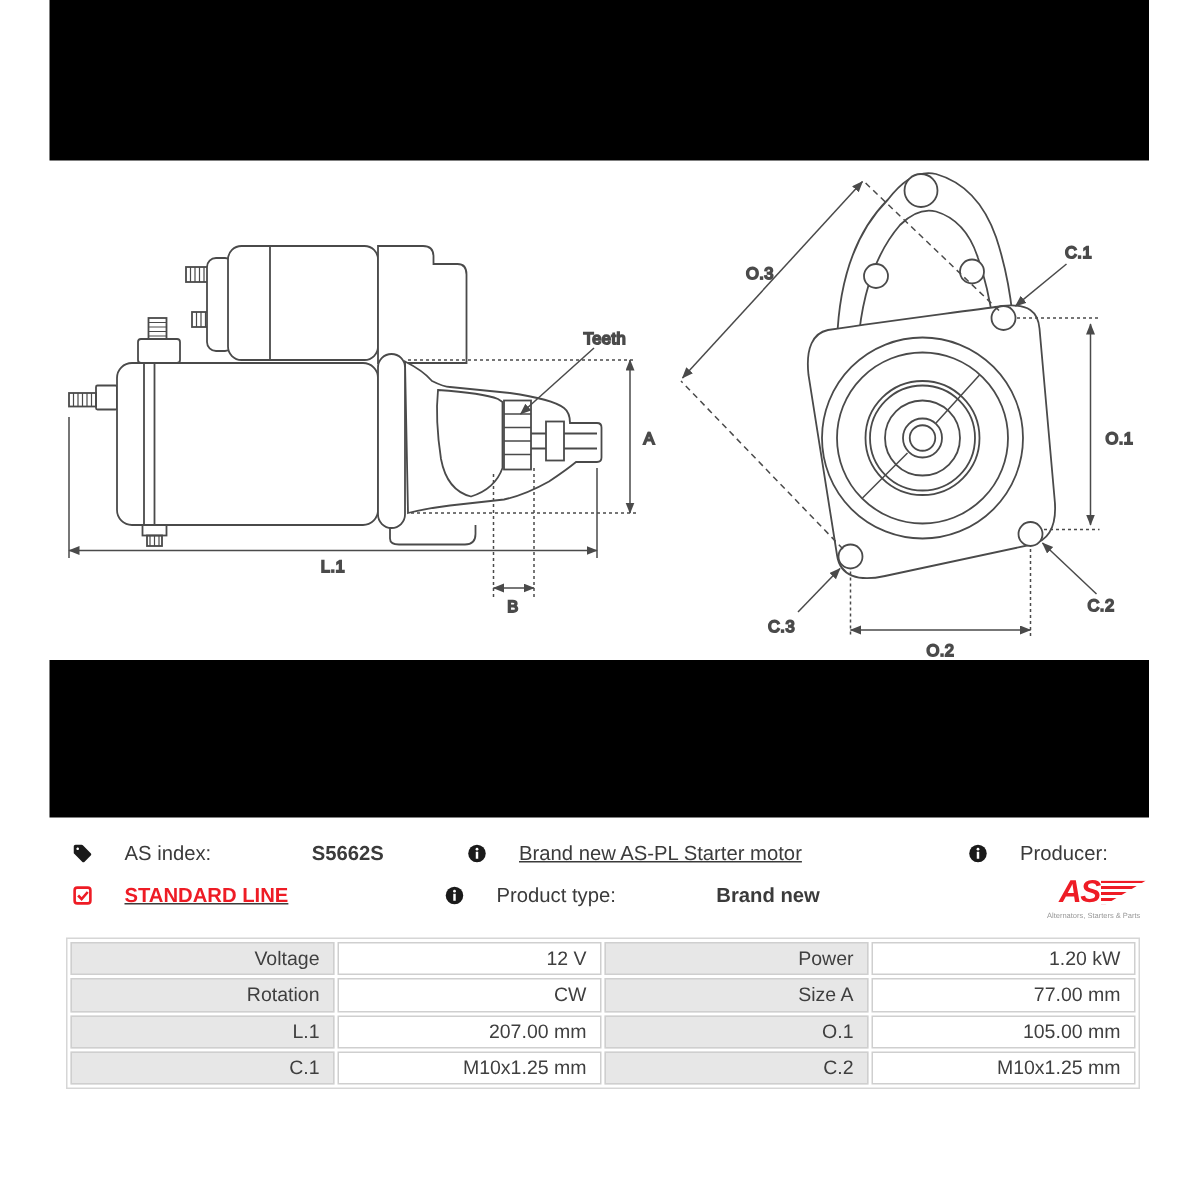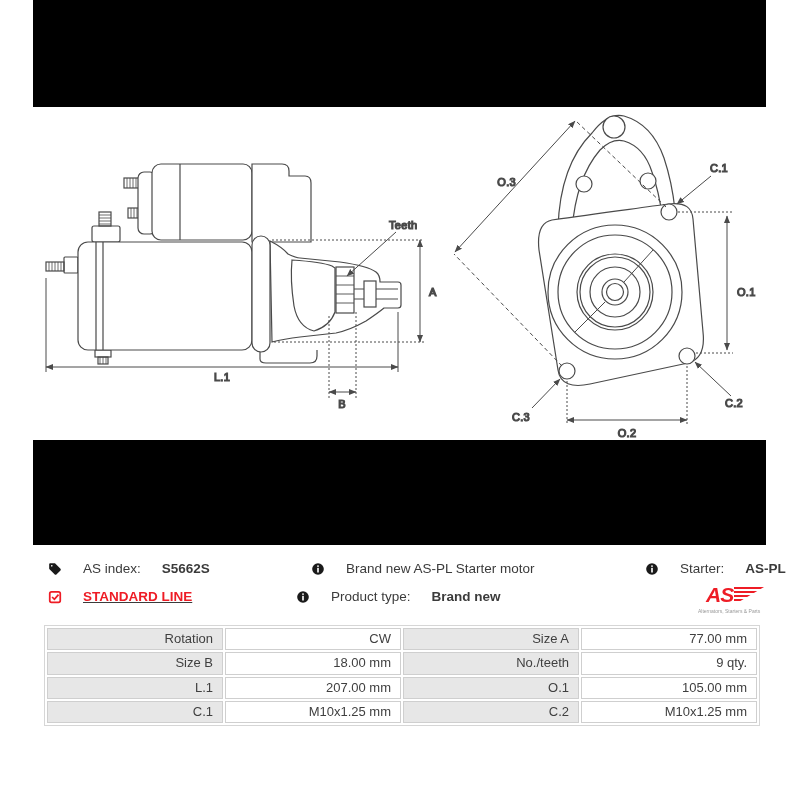--- a/index.html
+++ b/index.html
@@ -8,21 +8,21 @@
 
   .bar { position:absolute; left:33px; width:733px; background:#000; }
   .bar-top { top:0; height:107px; }
   .bar-mid { top:440px; height:105px; }
 
   .drawing-svg { position:absolute; left:0; top:105px; width:800px; height:340px; }
 
   .info-section { position:absolute; left:0; top:552px; width:800px; height:70px; font-size:13.5px; color:#3b3b3b; }
   .info-row { position:absolute; display:flex; align-items:center; gap:21px; white-space:nowrap; }
   .info-icon { width:14px; height:14px; flex:0 0 auto; display:block; }
-  .b { font-weight:bold; }
+  .b { font-weight:bold;margin-left:46px; }
   .red-text { color:#ee1c25; font-weight:bold; }
 
   .as-logo { position:absolute; left:698px; top:586px; width:68px; text-align:left; }
   .as-logo-mark { position:relative; height:20px; }
   .as-text { position:absolute; left:8px; top:-3px; font-size:21px; font-weight:bold; font-style:italic; color:#ee1c25; letter-spacing:-1px; }
   .as-stripes { position:absolute; left:36px; top:1px; width:30px; height:16px;
     background:repeating-linear-gradient(to bottom,#ee1c25 0 2px, transparent 2px 4px);
     clip-path:polygon(0 0,100% 0,10% 100%,0 100%); }
   .as-caption { margin-top:2px; font-size:5px; color:#999; white-space:nowrap; }
 
@@ -165,21 +165,21 @@
     </div>
 
     <div class="info-row" style="left:48px; top:37px;text-decoration:underline;">
       <svg class="info-icon" viewBox="0 0 24 24">
         <rect x="3" y="3" width="18" height="18" rx="3" fill="none" stroke="#ee1c25" stroke-width="3"></rect>
         <path d="M7,12 l4,4 l7,-8" fill="none" stroke="#ee1c25" stroke-width="3"></path>
       </svg>
       <span class="red-text">STANDARD LINE</span>
     </div>
 
-    <div class="info-row" style="left:311px; top:9px;">
+    <div class="info-row" style="left:311px; top:9px;text-decoration:underline;">
       <svg class="info-icon" viewBox="0 0 24 24">
         <circle cx="12" cy="12" r="10" fill="#1a1a1a"></circle>
         <rect x="10.6" y="10" width="2.8" height="8" fill="#fff"></rect>
         <circle cx="12" cy="7" r="1.6" fill="#fff"></circle>
       </svg>
       <span>Brand new AS-PL Starter motor</span>
     </div>
 
     <div class="info-row" style="left:296px; top:37px;">
       <svg class="info-icon" viewBox="0 0 24 24">
@@ -190,49 +190,49 @@
       <span>Product type:</span>
       <span class="b">Brand new</span>
     </div>
 
     <div class="info-row" style="left:645px; top:9px;">
       <svg class="info-icon" viewBox="0 0 24 24">
         <circle cx="12" cy="12" r="10" fill="#1a1a1a"></circle>
         <rect x="10.6" y="10" width="2.8" height="8" fill="#fff"></rect>
         <circle cx="12" cy="7" r="1.6" fill="#fff"></circle>
       </svg>
-      <span>Starter:</span>
+      <span>Producer:</span>
       <span class="b">AS-PL</span>
     </div>
   </div>
 
   <div class="as-logo">
     <div class="as-logo-mark">
       <span class="as-text">AS</span>
       <span class="as-stripes"></span>
     </div>
     <div class="as-caption">Alternators, Starters &amp; Parts</div>
   </div>
 
   <div class="spec-table-wrap">
     <table class="spec">
       <tbody>
+          <tr>
+        <td class="lbl">Voltage</td>
+        <td class="val">12 V</td>
+        <td class="lbl">Power</td>
+        <td class="val">1.20 kW</td>
+      </tr>
       <tr>
         <td class="lbl">Rotation</td>
         <td class="val">CW</td>
         <td class="lbl">Size A</td>
         <td class="val">77.00 mm</td>
       </tr>
       <tr>
-        <td class="lbl">Size B</td>
-        <td class="val">18.00 mm</td>
-        <td class="lbl">No./teeth</td>
-        <td class="val">9 qty.</td>
-      </tr>
-      <tr>
         <td class="lbl">L.1</td>
         <td class="val">207.00 mm</td>
         <td class="lbl">O.1</td>
         <td class="val">105.00 mm</td>
       </tr>
       <tr>
         <td class="lbl">C.1</td>
         <td class="val">M10x1.25 mm</td>
         <td class="lbl">C.2</td>
         <td class="val">M10x1.25 mm</td>

